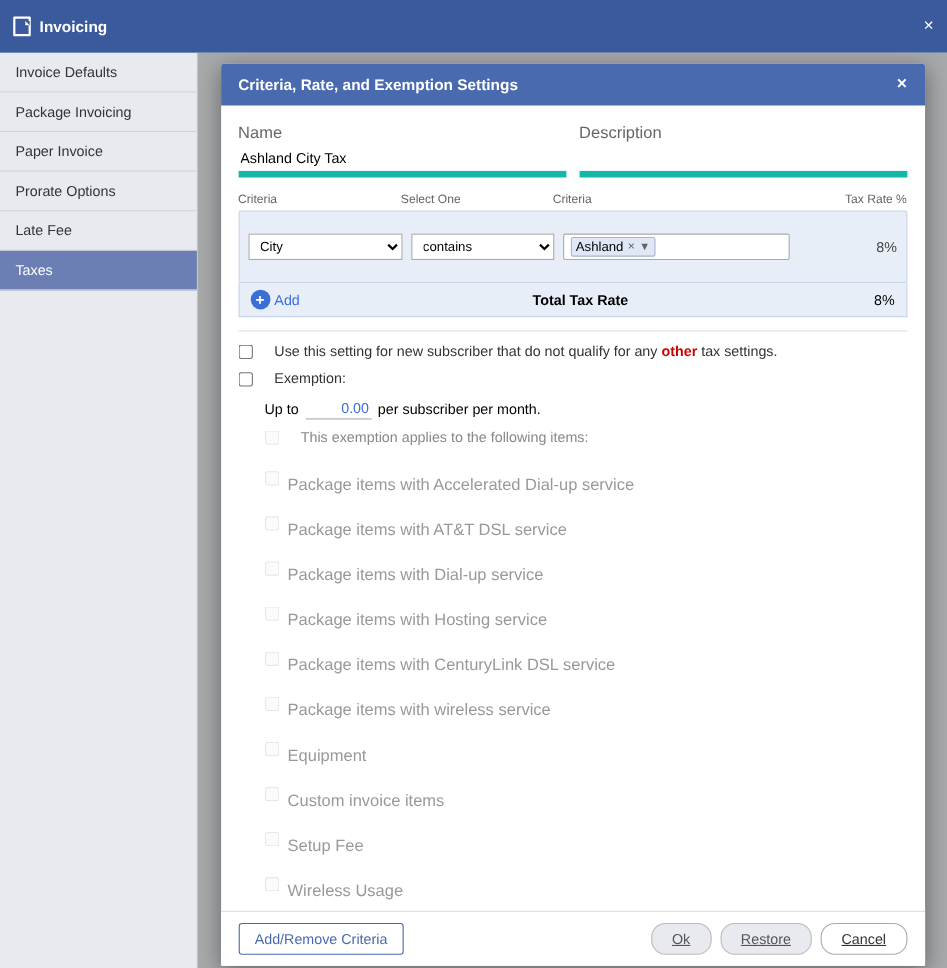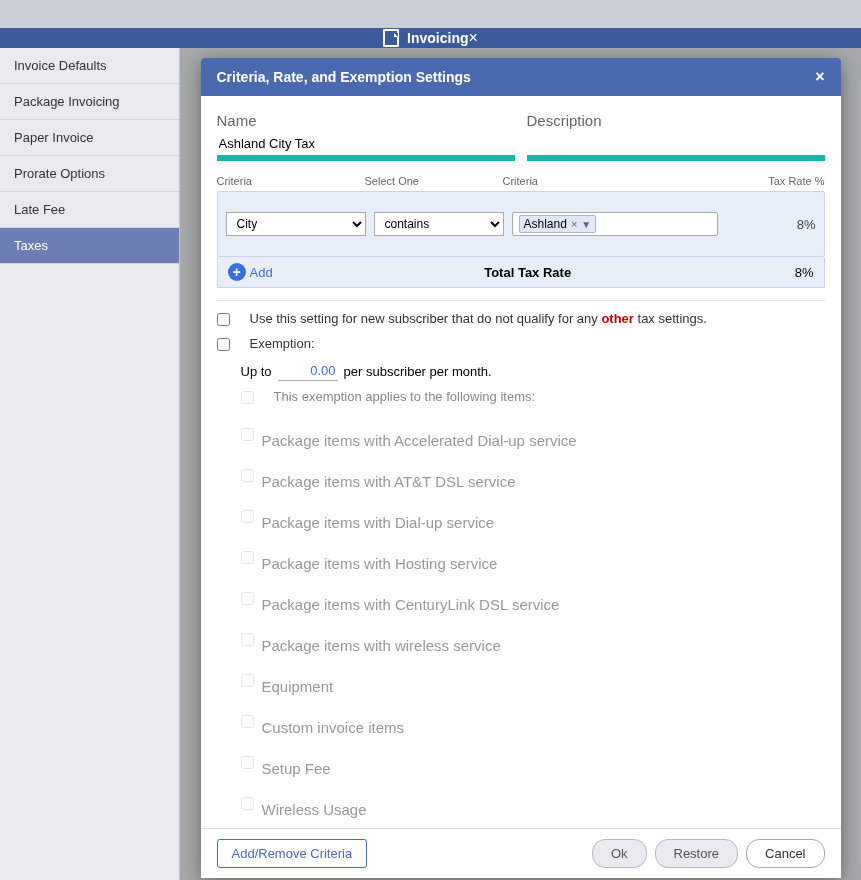--- a/index.html
+++ b/index.html
@@ -2,26 +2,25 @@
 <html><head>
   <meta charset="utf-8">
   <style>
     * { box-sizing: border-box; margin: 0; padding: 0; }
     body { font-family: Arial, sans-serif; font-size: 13px; background: #c8cdd6; width: 861px; height: 880px; overflow: hidden; }
 
     
     .app-header {
       background: #3a5a9b;
       color: white;
-      height: 20px;
+      height: 48px;
       display: flex;
       align-items: center;
       padding: 0 12px;
-      justify-content: center;
-      margin-top: 28px;
+      justify-content: space-between;
     }
     .app-header-title { font-size: 14px; font-weight: bold; display: flex; align-items: center; gap: 8px; }
     .app-header-close { color: white; font-size: 16px; cursor: pointer; }
 
     
     .main-layout { display: flex; height: calc(880px - 36px); }
 
     
     .sidebar {
       width: 180px;
@@ -241,20 +240,21 @@
       background: white;
     }
     .btn {
       padding: 6px 18px;
       border-radius: 13px;
       font-size: 13px;
       cursor: pointer;
       border: 1px solid #bbb;
       background: #f0f0f0;
       color: #333;
+      text-decoration: underline;
     }
     .btn-primary { background: #e8eaf0; color: #555; }
     .btn-outline { background: white; border: 1px solid #aaa; }
     .btn-add-remove {
       background: white;
       border: 1px solid #4a6ab0;
       color: #4a6ab0;
       padding: 6px 14px;
       border-radius: 3px;
       font-size: 13px;

